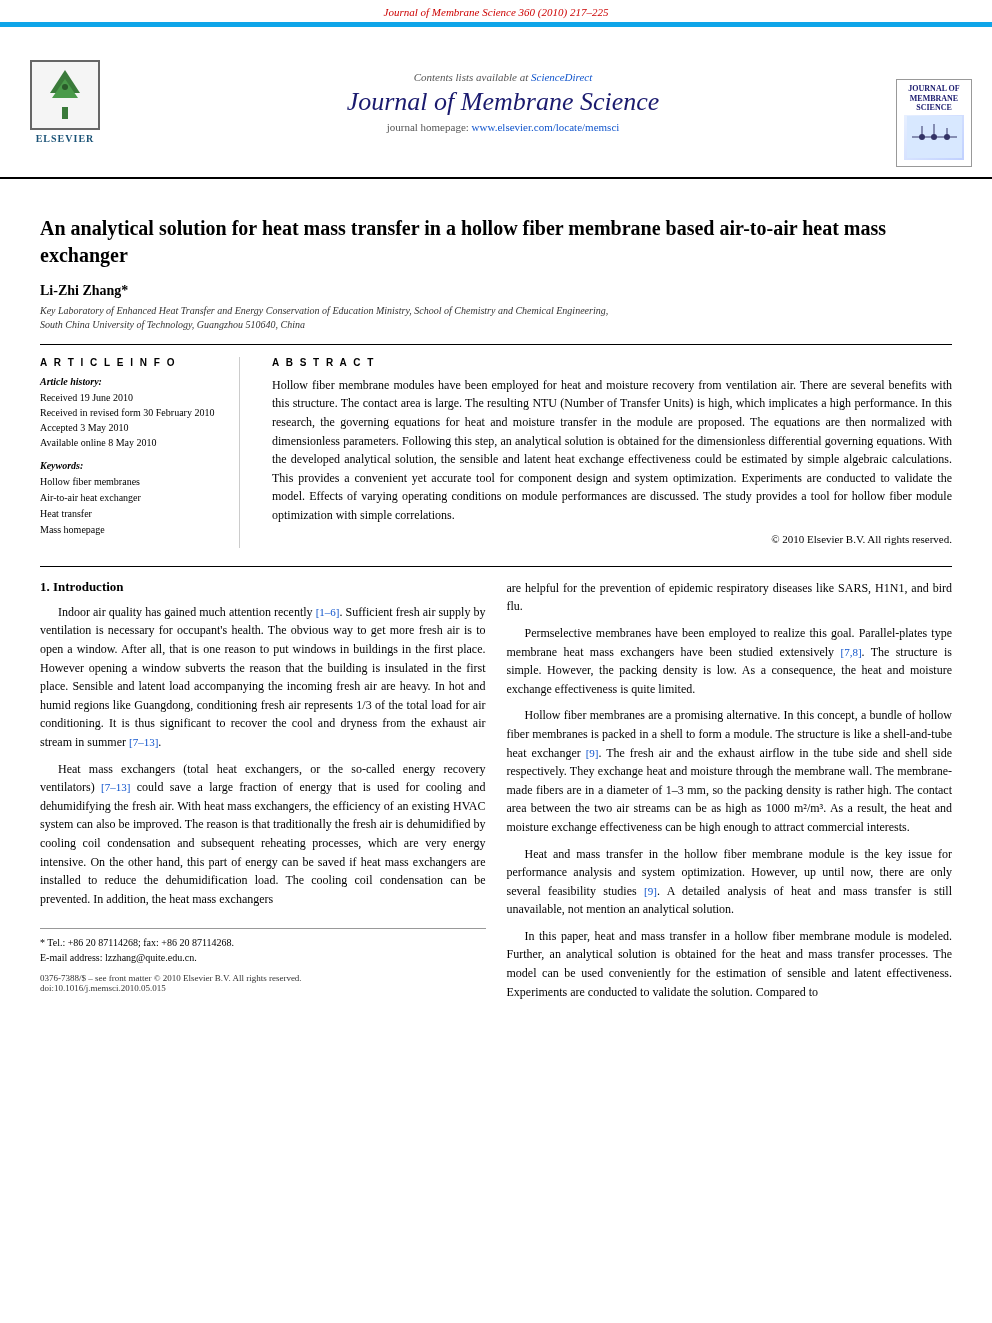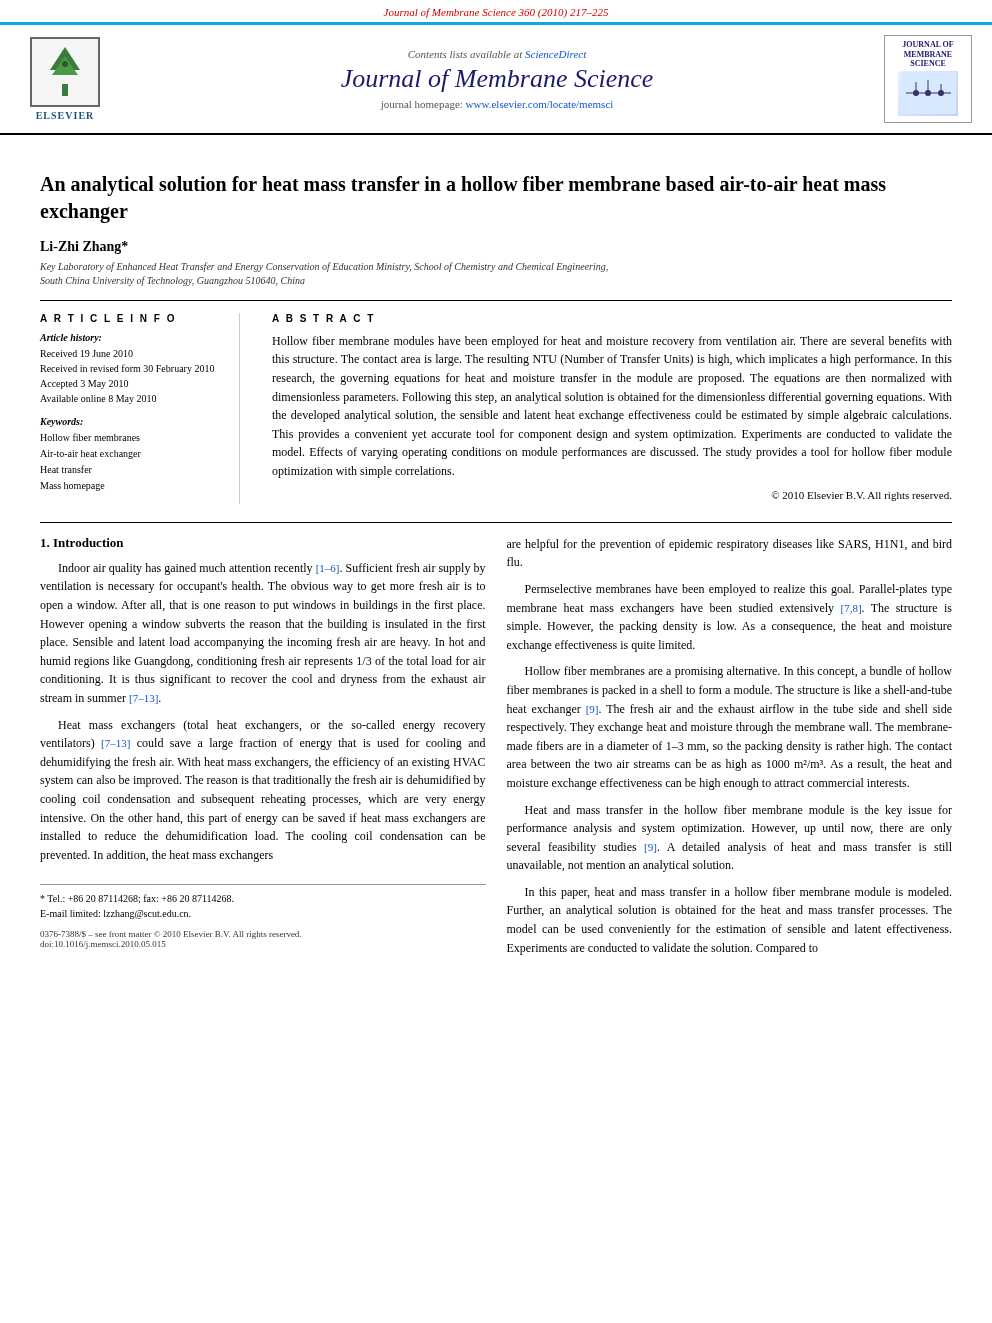--- a/index.html
+++ b/index.html
@@ -10,21 +10,21 @@
       color: #000;
       width: 992px;
       min-height: 1323px;
     }
 
     
     .top-bar {
       background: #fff;
       text-align: center;
       padding: 6px 0 4px;
-      border-bottom: 3px solid #0ea5e9;
+      border-bottom: 5px solid #0ea5e9;
       font-size: 11px;
       color: #c00;
       font-style: italic;
     }
 
     
     .journal-header {
       display: flex;
       align-items: center;
       padding: 10px 20px;
@@ -90,23 +90,24 @@
       font-family: "Times New Roman", serif;
     }
 
     .journal-homepage {
       font-size: 11px;
       color: #555;
       margin-top: 4px;
     }
 
     .journal-logo-right {
-      width: 88px;
+      width: 76px;
       flex-shrink: 0;
       margin-left: 20px;
+      margin-top: 42px;
     }
 
     .journal-logo-box {
       border: 1px solid #999;
       padding: 4px;
       text-align: center;
       font-size: 7px;
       background: #fff;
     }
 
@@ -414,21 +415,21 @@
     <div class="content-left">
 
       <div class="section-heading">1.  Introduction</div>
 
       <p class="paragraph">Indoor air quality has gained much attention recently <span class="ref">[1–6]</span>. Sufficient fresh air supply by ventilation is necessary for occupant's health. The obvious way to get more fresh air is to open a window. After all, that is one reason to put windows in buildings in the first place. However opening a window subverts the reason that the building is insulated in the first place. Sensible and latent load accompanying the incoming fresh air are heavy. In hot and humid regions like Guangdong, conditioning fresh air represents 1/3 of the total load for air conditioning. It is thus significant to recover the cool and dryness from the exhaust air stream in summer <span class="ref">[7–13]</span>.</p>
 
       <p class="paragraph">Heat mass exchangers (total heat exchangers, or the so-called energy recovery ventilators) <span class="ref">[7–13]</span> could save a large fraction of energy that is used for cooling and dehumidifying the fresh air. With heat mass exchangers, the efficiency of an existing HVAC system can also be improved. The reason is that traditionally the fresh air is dehumidified by cooling coil condensation and subsequent reheating processes, which are very energy intensive. On the other hand, this part of energy can be saved if heat mass exchangers are installed to reduce the dehumidification load. The cooling coil condensation can be prevented. In addition, the heat mass exchangers</p>
 
       <div class="footnote-section">
         <div class="footnote-text">* Tel.: +86 20 87114268; fax: +86 20 87114268.</div>
-        <div class="footnote-text">E-mail limited: lzzhang@scut.edu.cn.</div>
+        <div class="footnote-text">E-mail address: lzzhang@quite.edu.cn.</div>
         <div class="issn-line">0376-7388/$ – see front matter © 2010 Elsevier B.V. All rights reserved.</div>
         <div class="doi-line">doi:10.1016/j.memsci.2010.05.015</div>
       </div>
 
     </div>
 
     <div class="content-right">
 
       <p class="paragraph" style="text-indent:0;">are helpful for the prevention of epidemic respiratory diseases like SARS, H1N1, and bird flu.</p>
 

